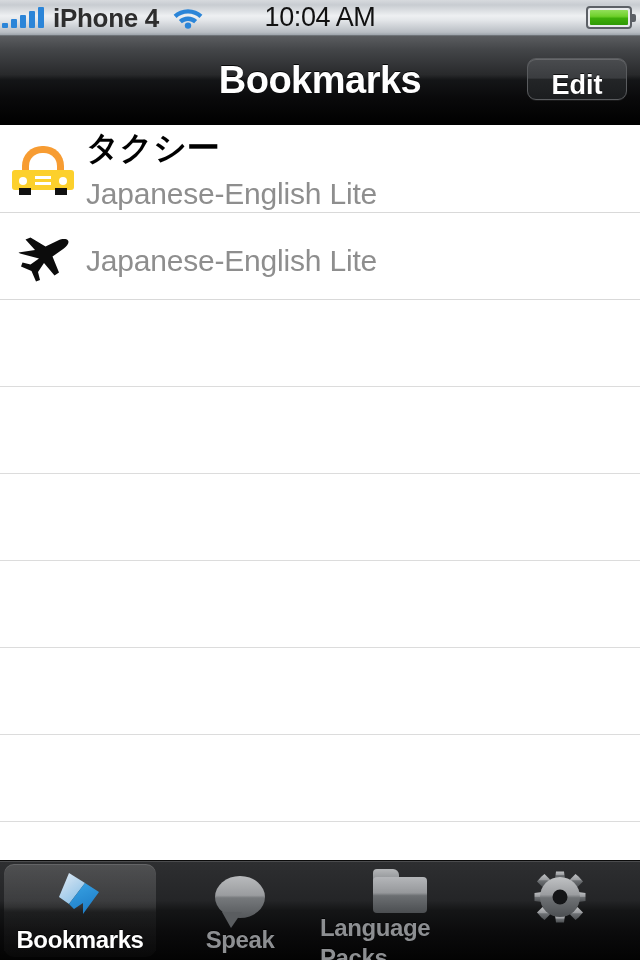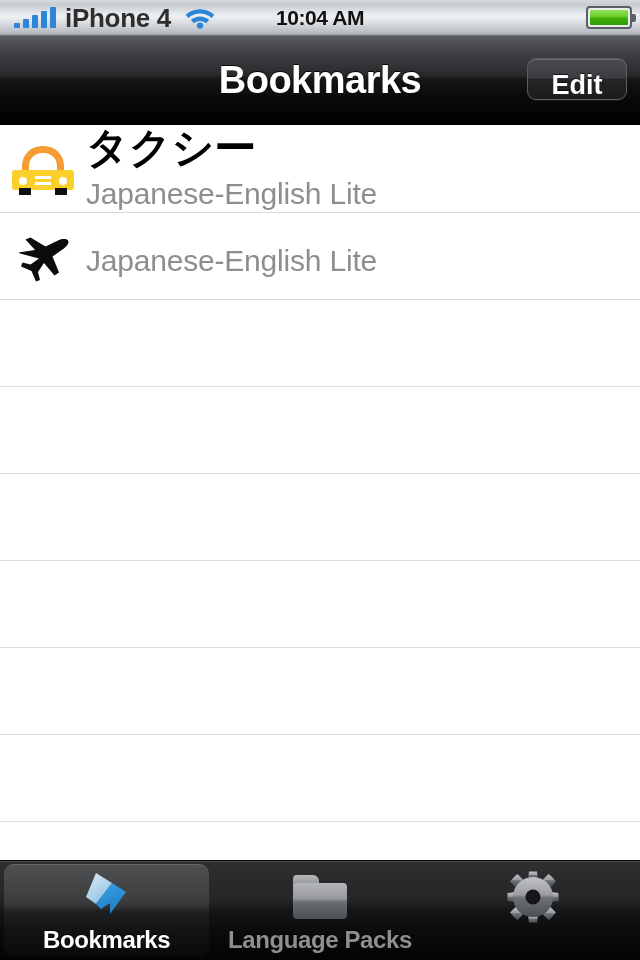--- a/index.html
+++ b/index.html
@@ -31,21 +31,21 @@
         #d7dade 0%, #c8ccd1 14%, #eef0f2 45%,
         #e3e6e9 58%, #b9bec4 92%, #9ea4ab 100%);
     border-bottom: 1px solid #6f7479;
     box-sizing: border-box;
     display: flex;
     align-items: center;
   }
   .sb-left {
     display: flex;
     align-items: flex-end;
-    padding-left: 14px;
+    padding-left: 2px;
     height: 36px;
   }
   .signal {
     display: flex;
     align-items: flex-end;
     height: 22px;
     gap: 3px;
     padding-bottom: 8px;
   }
   .signal i {
@@ -72,22 +72,22 @@
     margin-left: 12px;
     padding-bottom: 7px;
     line-height: 0;
   }
   .sb-time {
     position: absolute;
     left: 0; right: 0;
     top: 0;
     text-align: center;
     line-height: 35px;
-    font-size: 21px;
-    font-weight: bold;
+    font-size: 27px;
+    font-weight: normal;
     color: #111;
     letter-spacing: -0.4px;
   }
   .sb-right {
     position: absolute;
     right: 8px;
     top: 6px;
     display: flex;
     align-items: center;
   }
@@ -193,21 +193,21 @@
     align-items: center;
     justify-content: center;
   }
   .row-text {
     display: flex;
     flex-direction: column;
     justify-content: center;
     padding-top: 2px;
   }
   .row-title {
-    font-size: 42px;
+    font-size: 33px;
     font-weight: bold;
     color: #000;
     line-height: 40px;
     letter-spacing: -0.2px;
   }
   .row-sub {
     font-size: 30px;
     color: #8e8e8e;
     line-height: 36px;
     letter-spacing: -0.2px;
@@ -466,20 +466,27 @@
               <stop offset="100%" stop-color="#1f7fc9"></stop>
             </linearGradient>
           </defs>
           <path d="M14 2 L30 12 L14 33 L4 26 Z" fill="url(#bmg)"></path>
           <path d="M30 12 L44 21 L28 43 L28 32 L19 38 L14 33 Z" fill="url(#bmg2)"></path>
         </svg>
       </div>
       <div class="tab-label">Bookmarks</div>
     </div>
 
+    <div class="tab">
+
+      <div class="tab-icon">
+        <div class="bubble"></div>
+      </div>
+      <div class="tab-label">Speak</div>
+    </div>
 
     <div class="tab">
 
       <div class="tab-icon">
         <div class="folder">
           <div class="tabtop"></div>
           <div class="bodyf"></div>
         </div>
       </div>
       <div class="tab-label">Language Packs</div>

